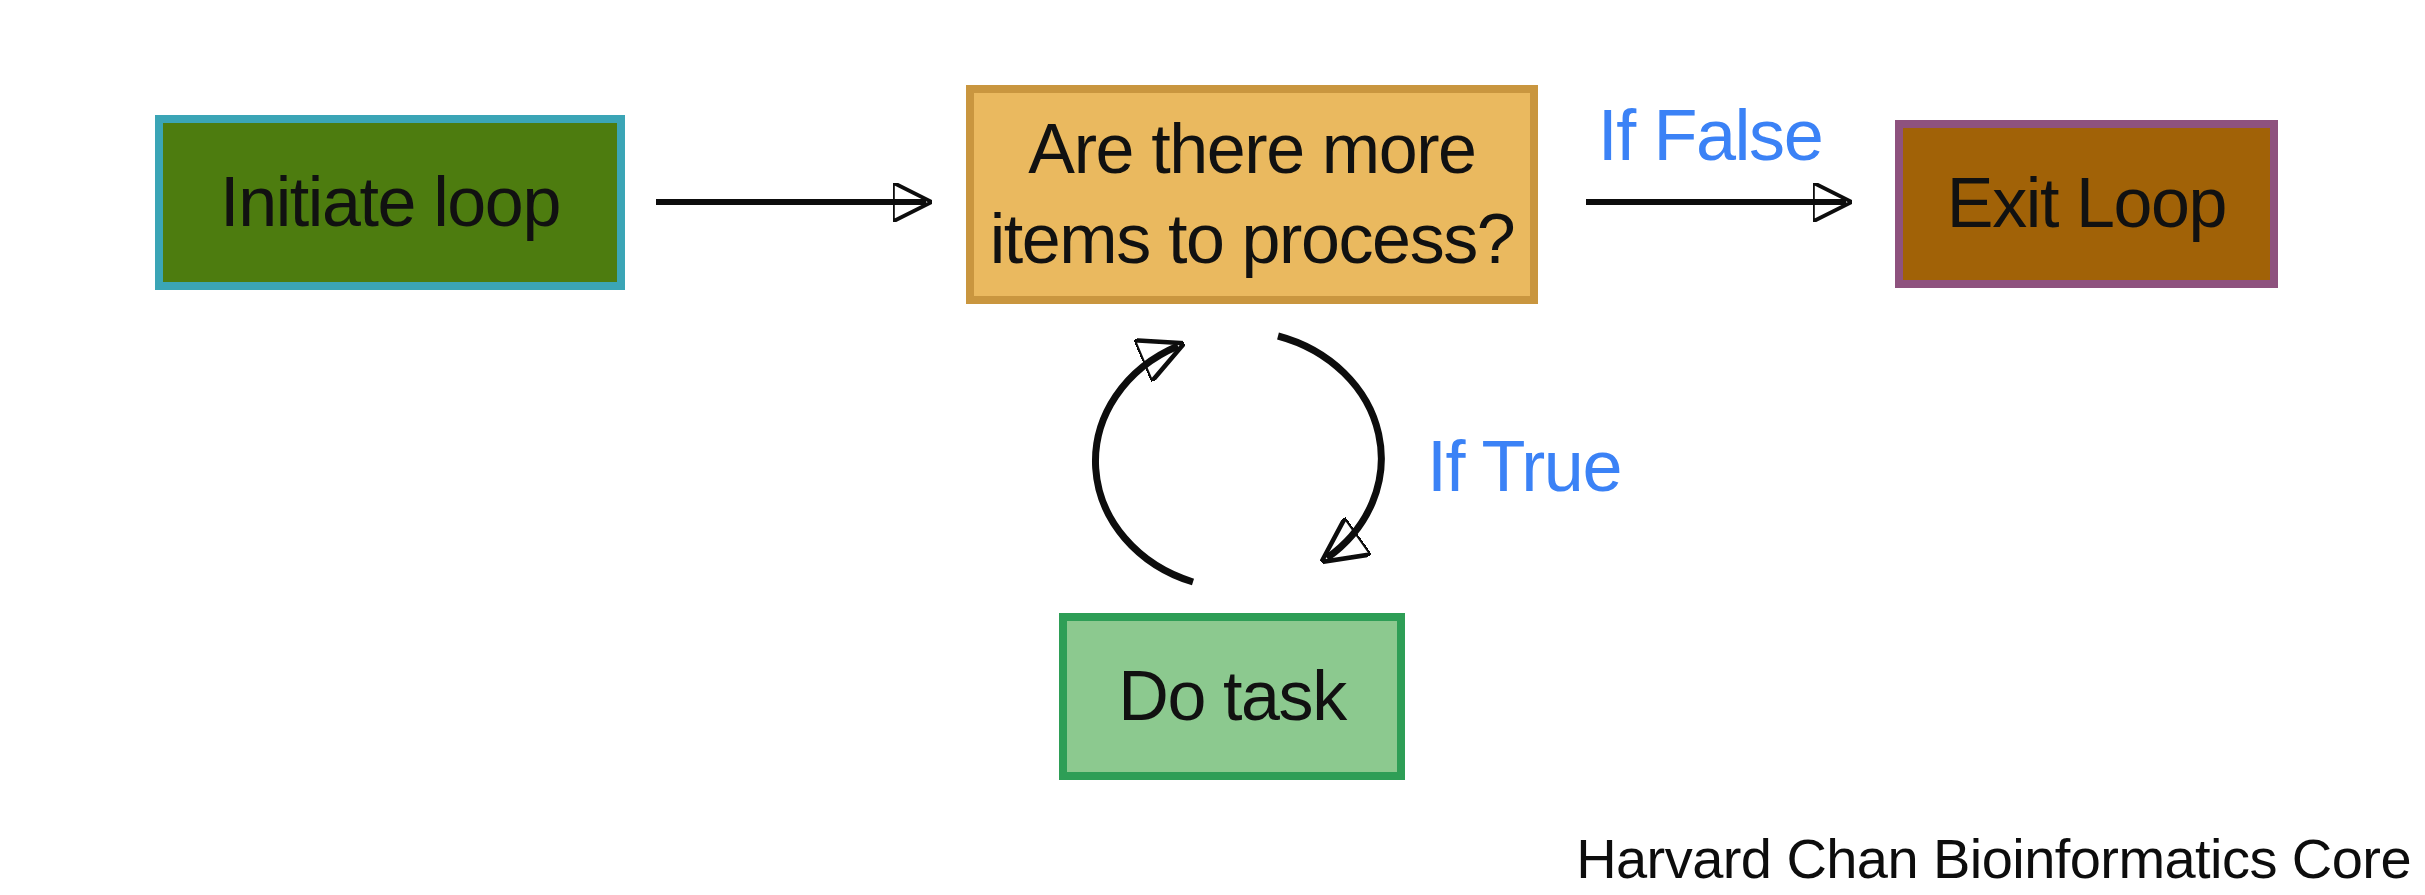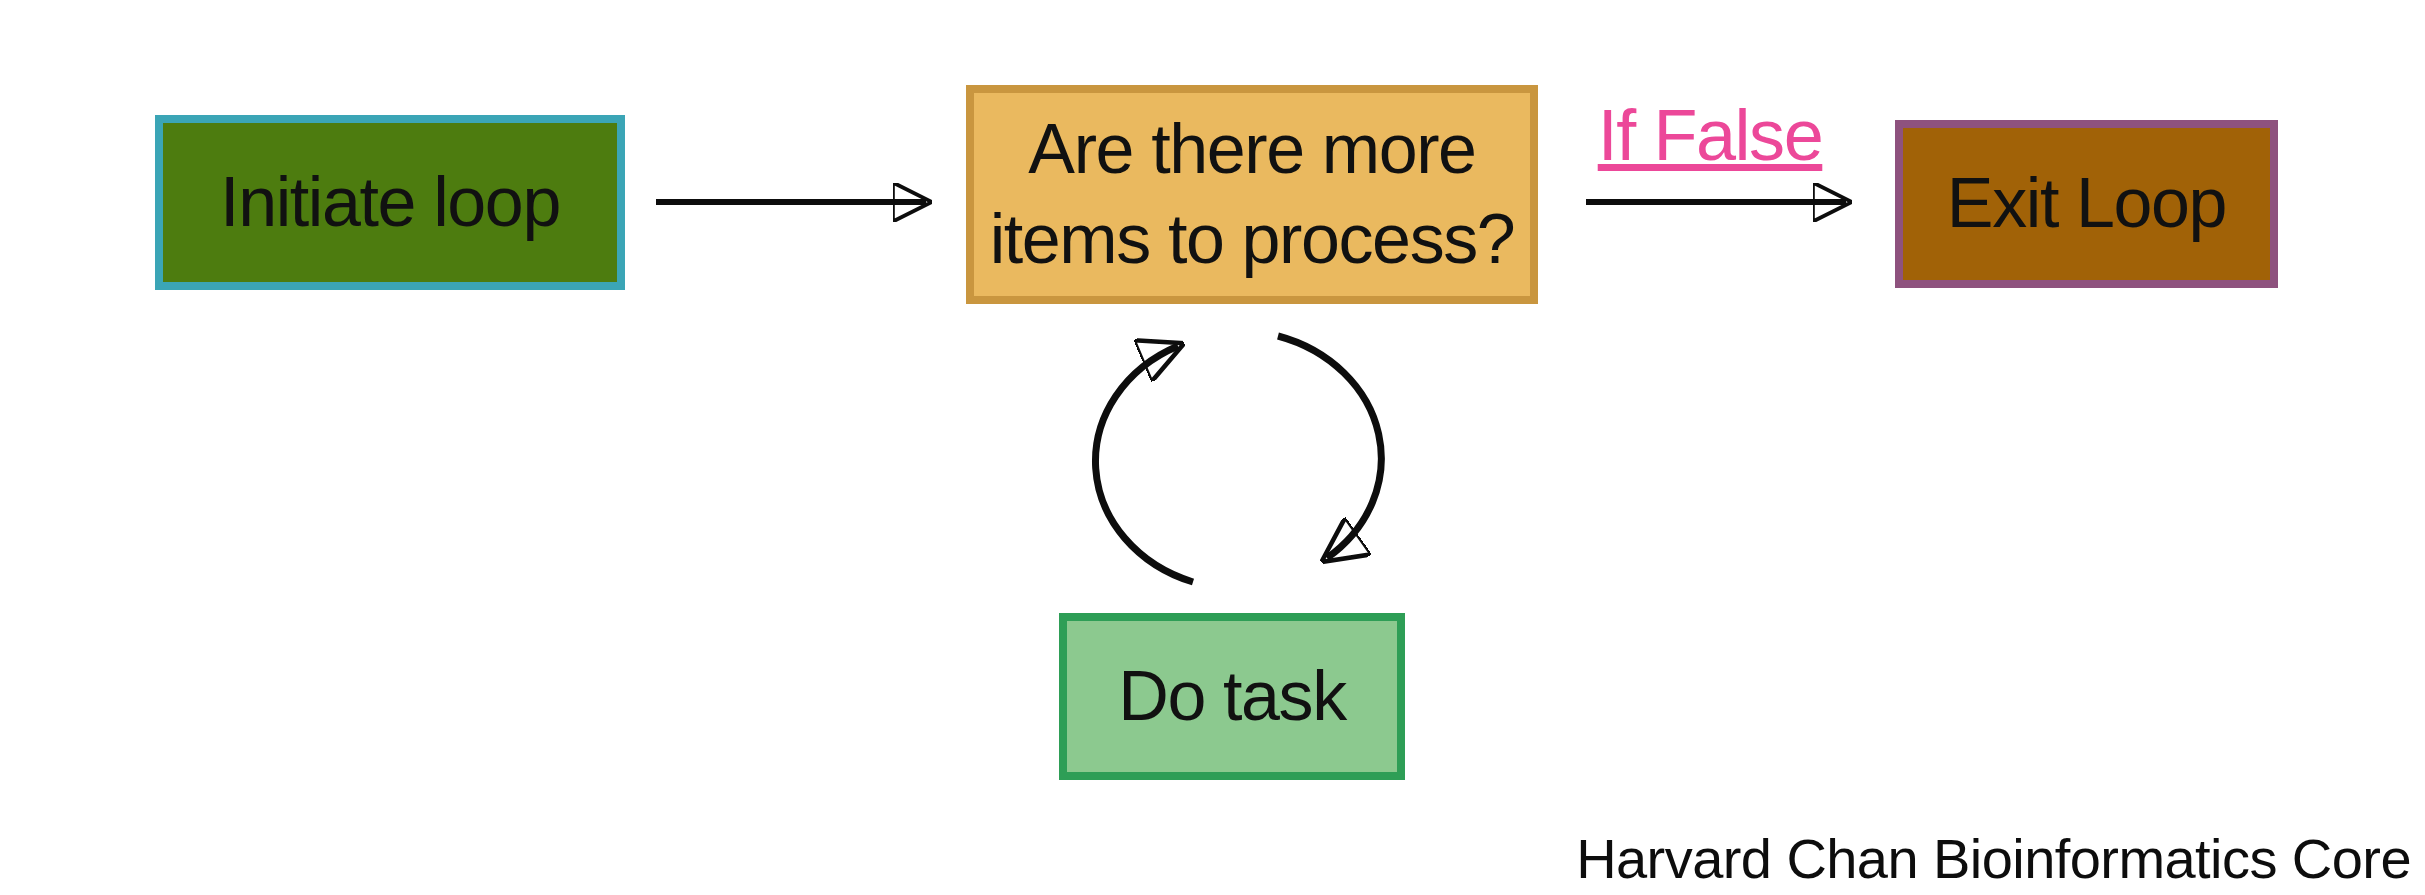--- a/index.html
+++ b/index.html
@@ -27,22 +27,21 @@
   }
   .node-initiate { left: 155px; top: 115px; width: 470px; height: 175px; }
   .node-question { left: 966px; top:  85px; width: 572px; height: 219px; }
   .node-exit     { left: 1895px; top: 120px; width: 383px; height: 168px; }
   .node-dotask   { left: 1059px; top: 613px; width: 346px; height: 167px; }
   .edge-label {
     position: absolute;
     font-size: 72px;
     letter-spacing: -0.02em;
     white-space: nowrap;
-    color: #ec4899;
-    text-decoration: underline;
+    color: #3b82f6;
   }
   .label-if-false { left: 1592px; top: 94px; width: 236px; text-align: center; }
   .label-if-true  { left: 1427px; top: 425px; }
   .attribution {
     position: absolute;
     right: 14px;
     top: 826px;
     font-size: 56px;
     letter-spacing: -0.01em;
     white-space: nowrap;
@@ -89,16 +88,17 @@
   <div class="node node-exit" style="background: #a16207; border-color: rgb(142, 82, 126);">
     <span>Exit Loop</span>
   </div>
 
   <div class="node node-dotask" style="background: rgb(140, 201, 143); border-color: rgb(46, 158, 86);">
     <span>Do task</span>
   </div>
 
   <div class="edge-label label-if-false">If False</div>
 
+  <div class="edge-label label-if-true">If True</div>
 
   <div class="attribution">Harvard Chan Bioinformatics Core</div>
 
 </div>
 
 </body></html>

